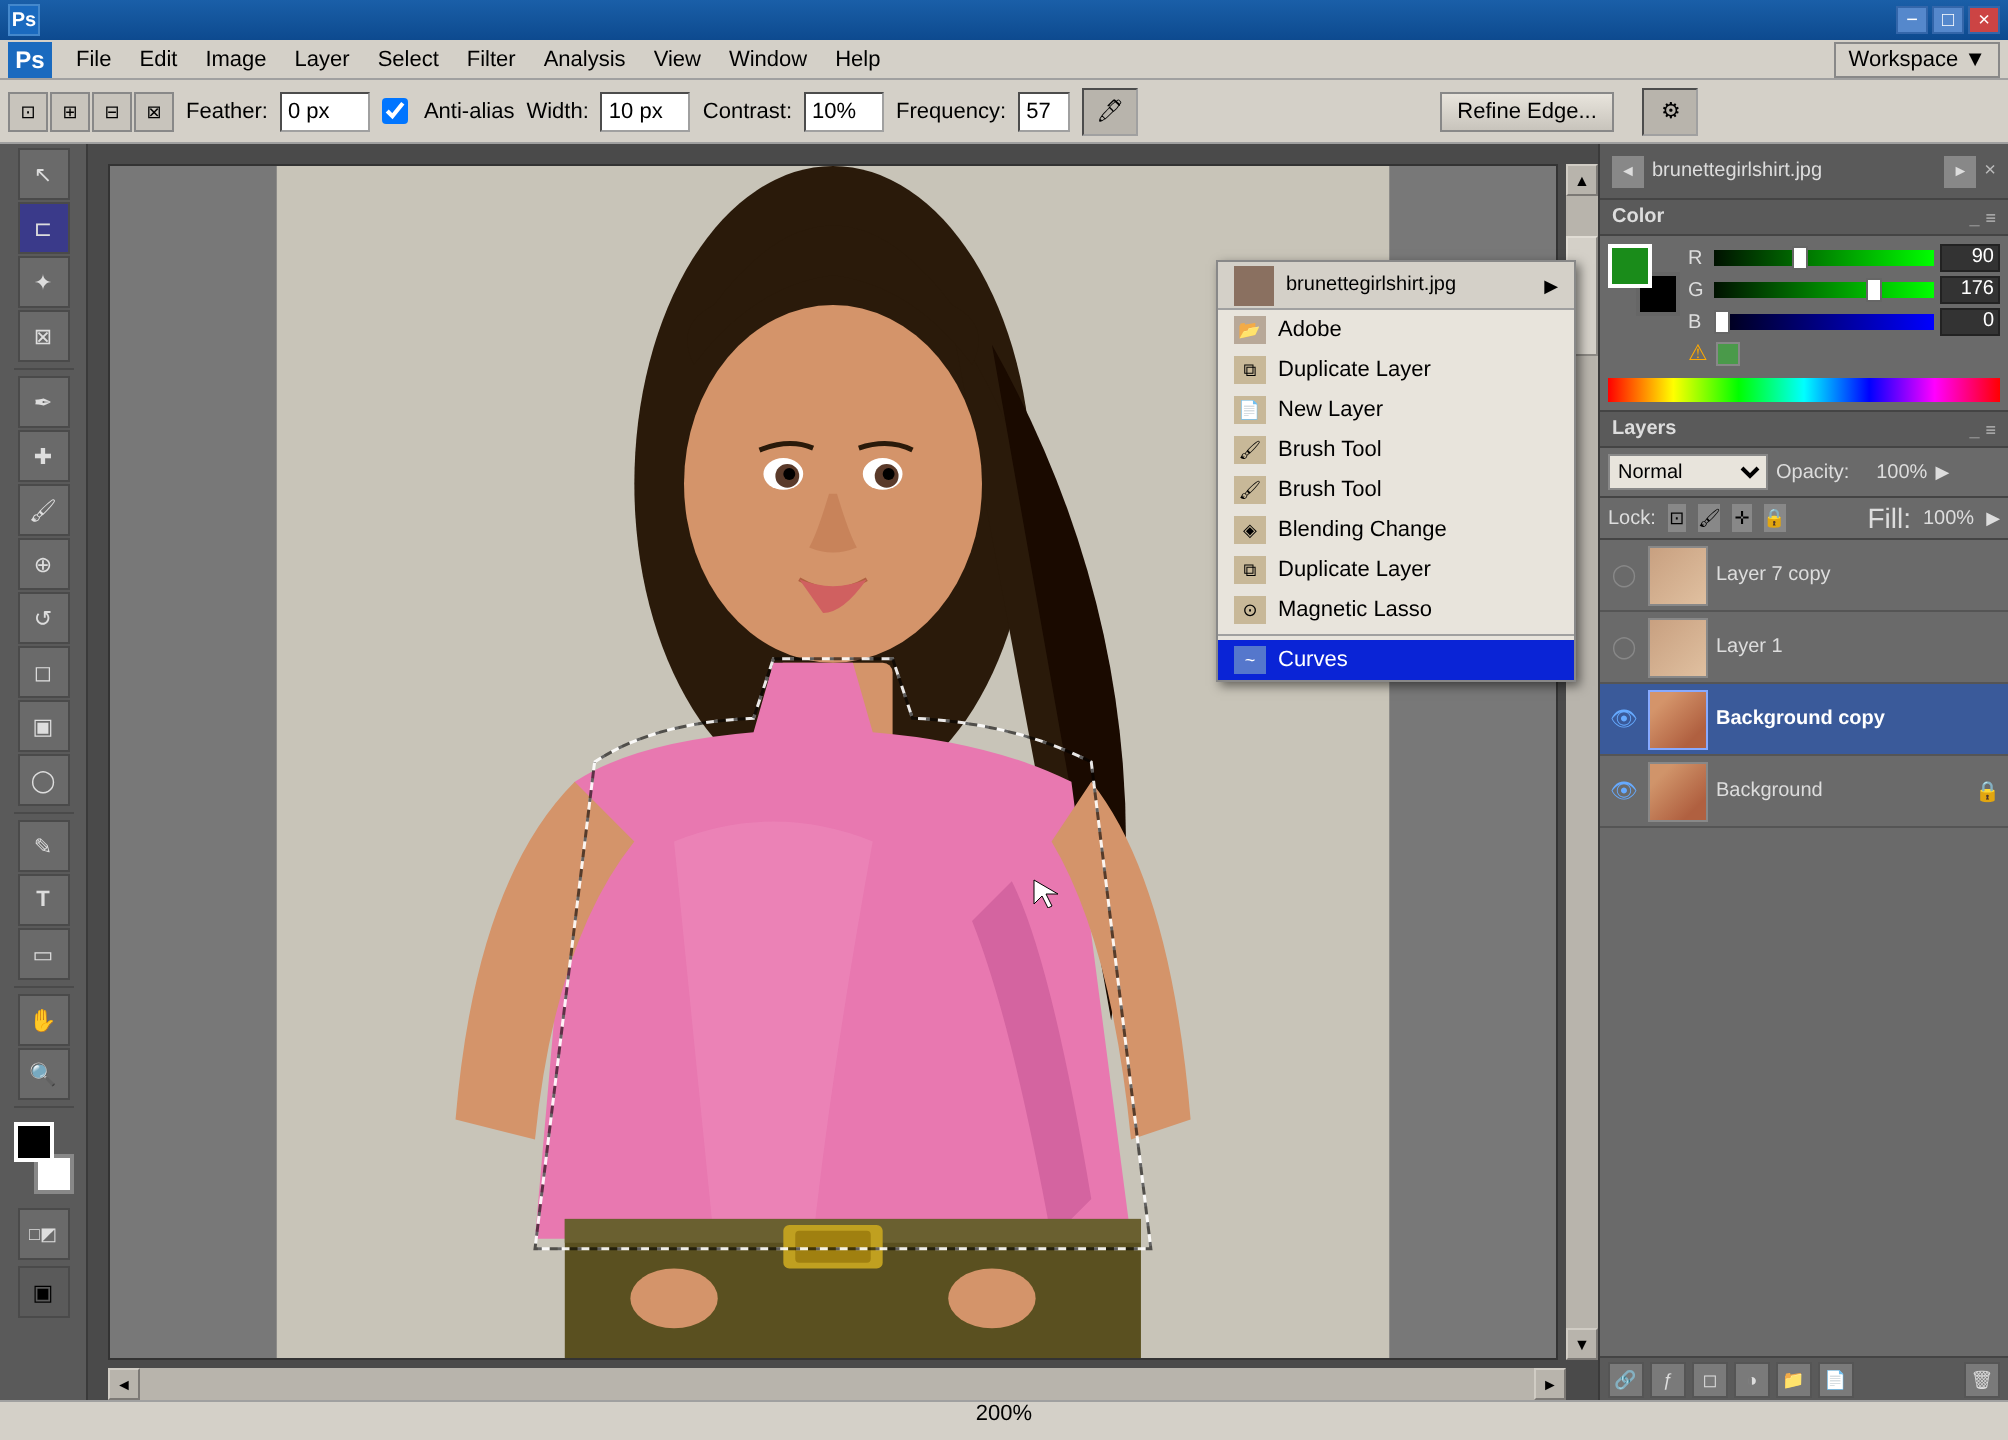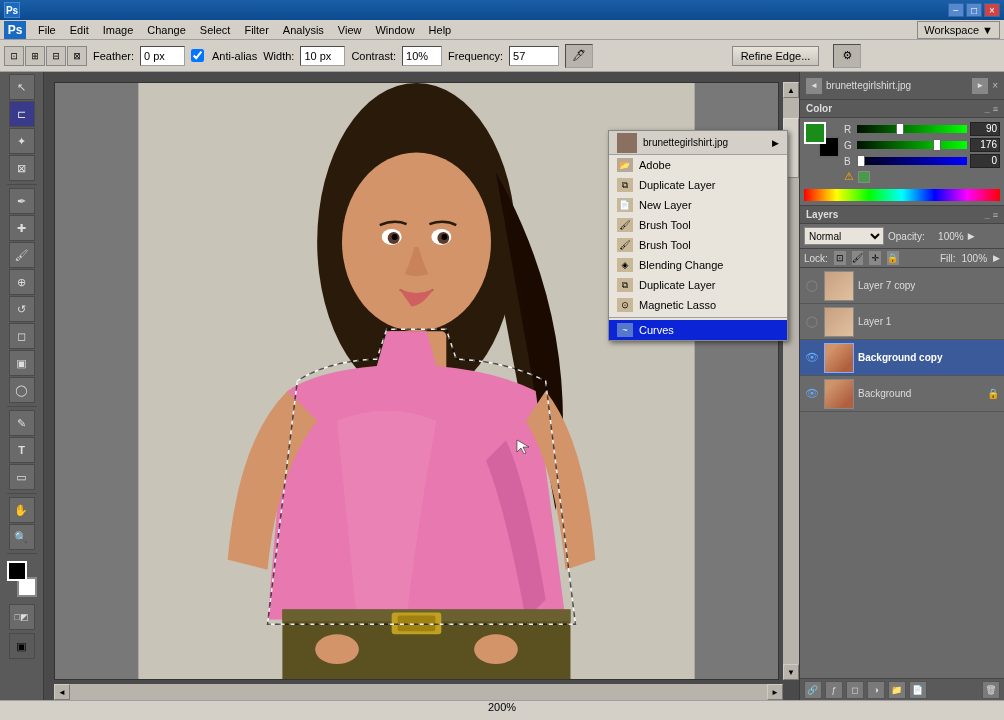--- a/index.html
+++ b/index.html
@@ -347,21 +347,21 @@
       border-bottom: 1px solid #444;
     }
     .lock-label { color: #ddd; font-size: 10px; }
     .lock-icon {
       width: 16px; height: 14px;
       background: #888;
       display: flex; align-items: center; justify-content: center;
       font-size: 9px;
       cursor: pointer;
     }
-    .fill-label { color: #ddd; font-size: 10px; margin-left: auto; padding-left: 35px; }
+    .fill-label { color: #ddd; font-size: 14px; margin-left: auto; padding-left: 35px; }
     .fill-value { color: #ddd; font-size: 10px; }
     .fill-arrow { color: #ddd; font-size: 9px; cursor: pointer; }
 
     
     .layer-item {
       height: 36px;
       display: flex;
       align-items: center;
       padding: 0 4px;
       gap: 4px;
@@ -500,21 +500,21 @@
     <div class="title-btn maximize">□</div>
     <div class="title-btn close">×</div>
   </div>
 </div>
 
 <div id="menu-bar">
   <div class="ps-logo" style="width:22px;height:18px;background:#1a6abf;color:white;font-weight:bold;font-size:12px;display:flex;align-items:center;justify-content:center;margin-right:4px;">Ps</div>
   <span class="menu-item">File</span>
   <span class="menu-item">Edit</span>
   <span class="menu-item">Image</span>
-  <span class="menu-item">Change</span>
+  <span class="menu-item">Layer</span>
   <span class="menu-item">Select</span>
   <span class="menu-item">Filter</span>
   <span class="menu-item">Analysis</span>
   <span class="menu-item">View</span>
   <span class="menu-item">Window</span>
   <span class="menu-item">Help</span>
   <div class="workspace-area">
     <button class="workspace-btn">
       <span>Workspace</span>
       <span>▼</span>
@@ -531,21 +531,21 @@
   </div>
   <span class="options-label">Feather:</span>
   <input class="options-input" value="0 px" style="width: 45px;">
   <input type="checkbox" class="options-checkbox" checked="" style="">
   <span class="options-label">Anti-alias</span>
   <span class="options-label">Width:</span>
   <input class="options-input" value="10 px" style="width: 45px;">
   <span class="options-label">Contrast:</span>
   <input class="options-input" value="10%" style="width: 40px;">
   <span class="options-label">Frequency:</span>
-  <input class="options-input" value="57" style="width: 50px;">
+  <input class="options-input" value="57" style="width: 26px;">
   <div style="width:28px;height:24px;background:#b8b4ac;border:1px inset #a0a0a0;display:flex;align-items:center;justify-content:center;">🖊</div>
   <button class="refine-btn">Refine Edge...</button>
   <div style="margin-left:8px;width:28px;height:24px;background:#b8b4ac;border:1px inset #a0a0a0;display:flex;align-items:center;justify-content:center;">⚙</div>
   <div style="margin-left:auto;"></div>
 </div>
 
 <div id="main-layout">
 
   <div id="left-toolbar">
     <div class="tool-btn" title="Move">↖</div>

